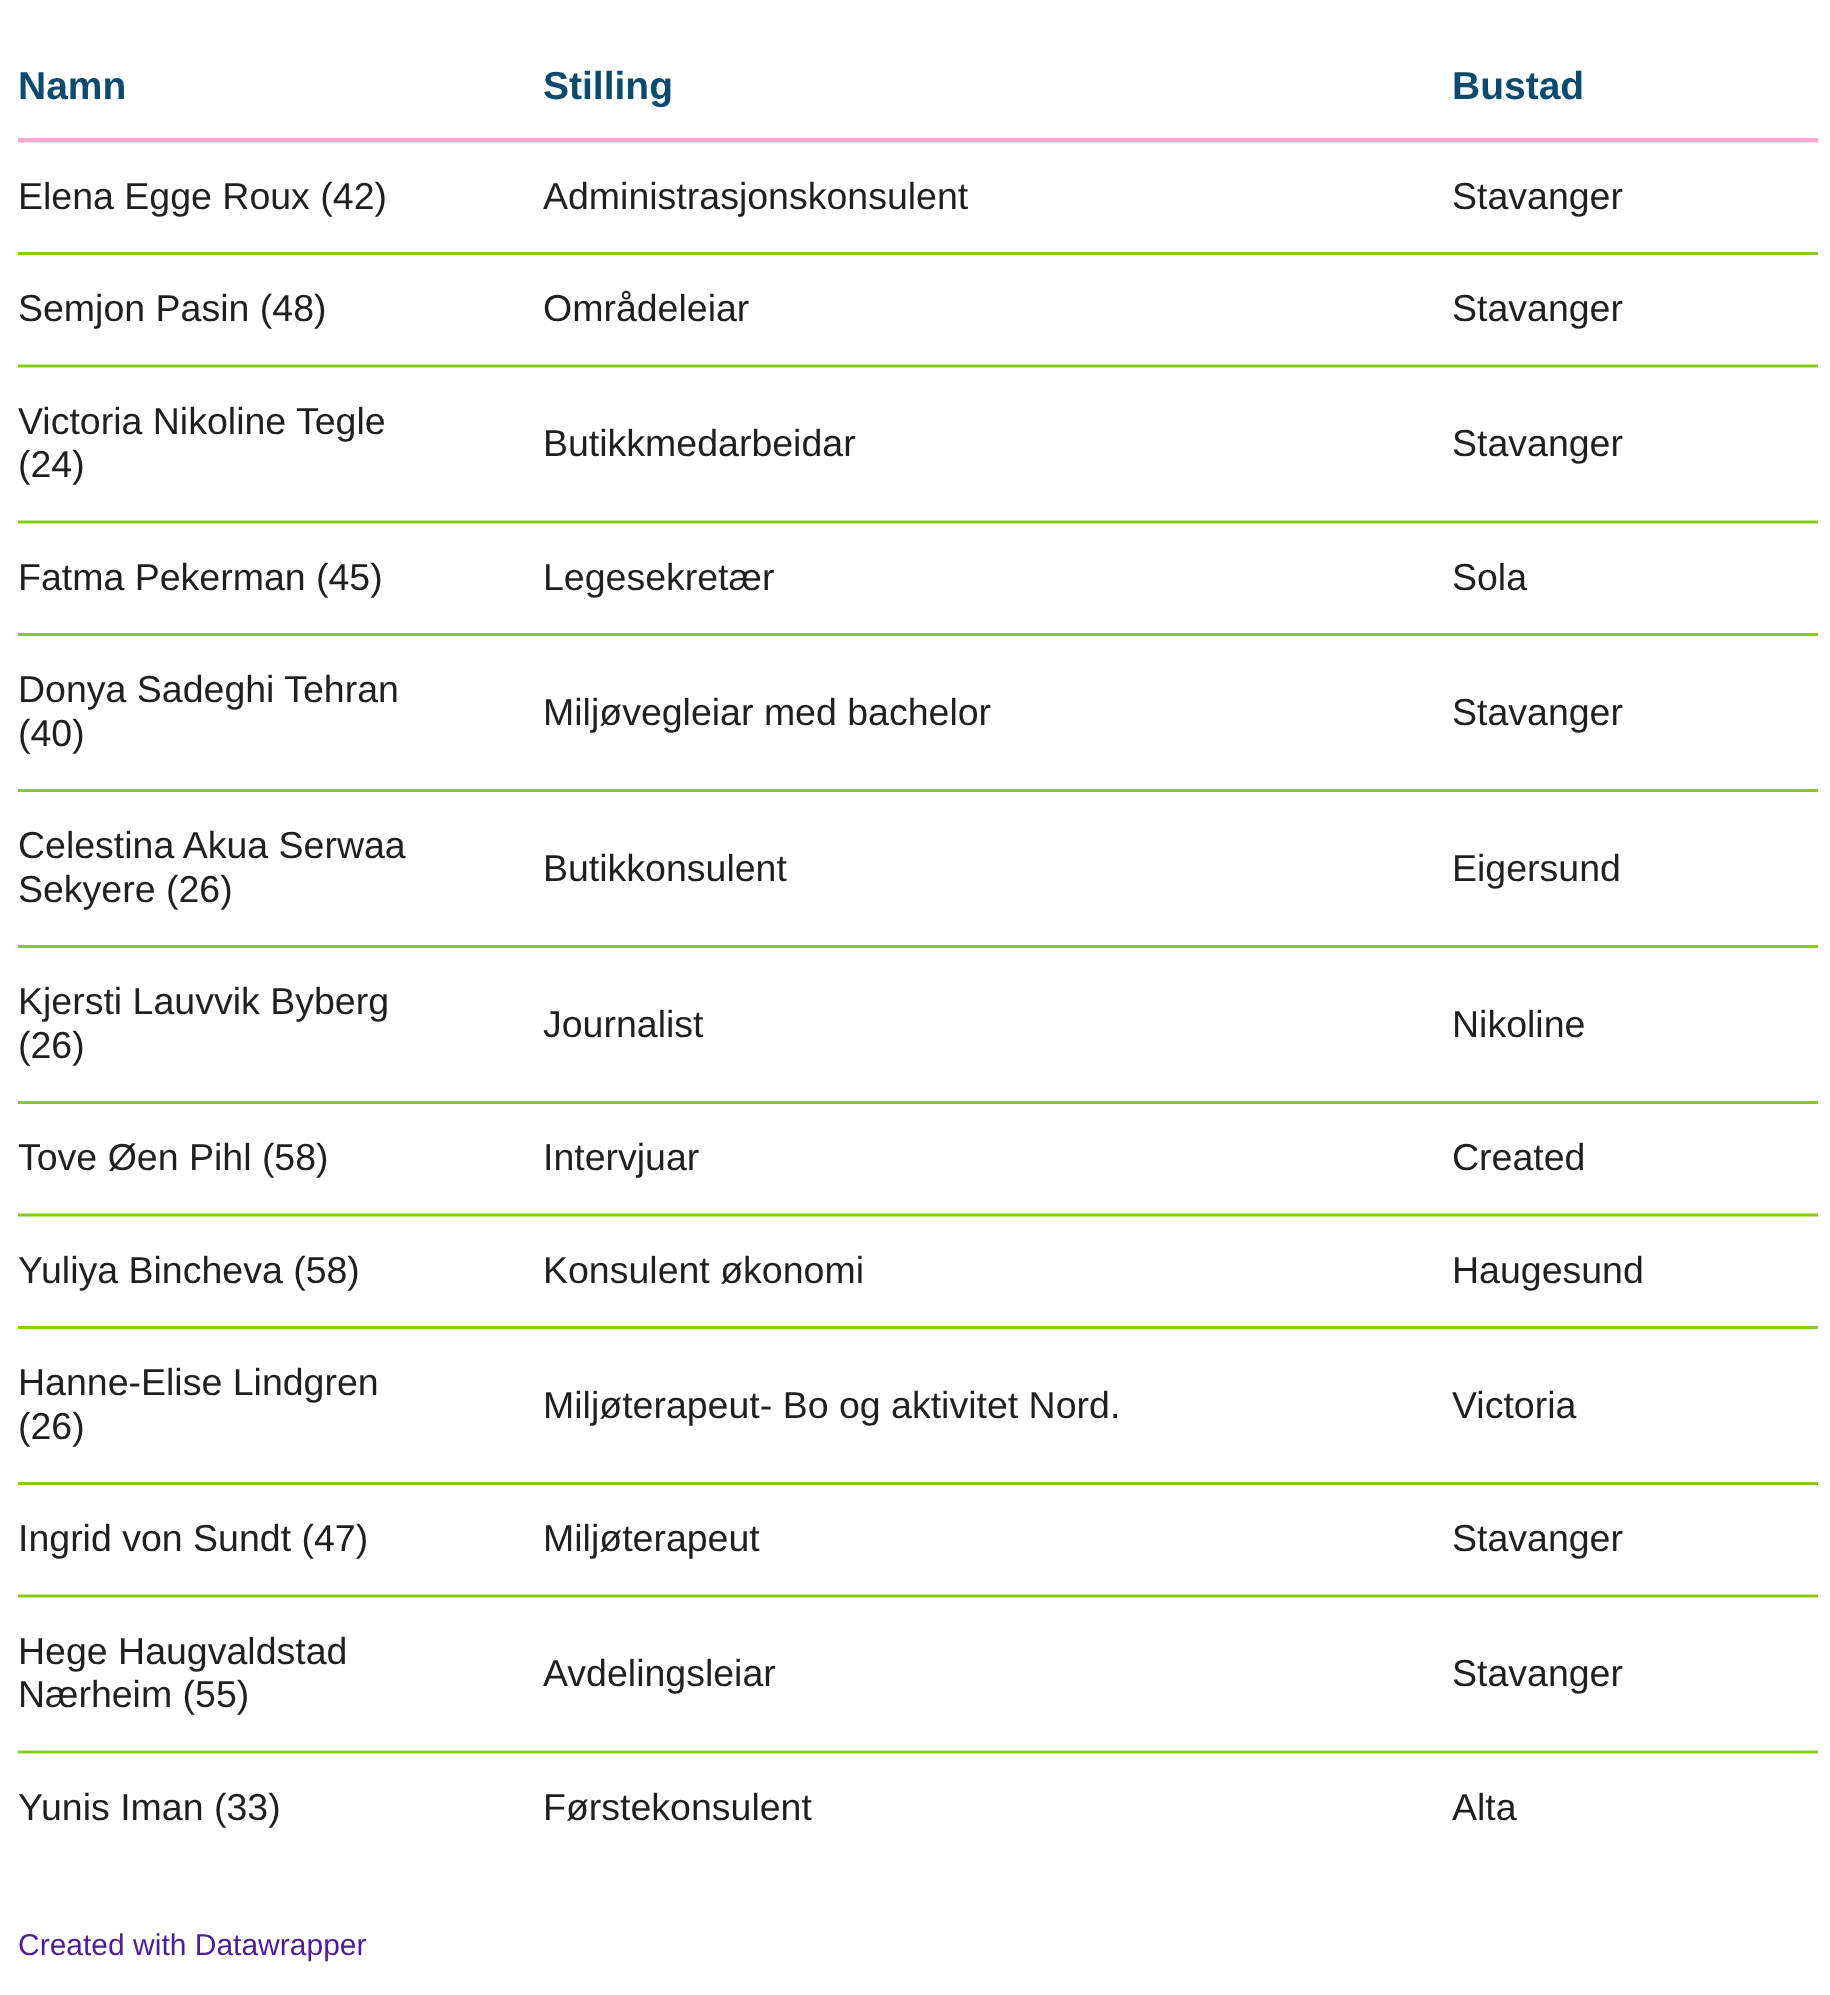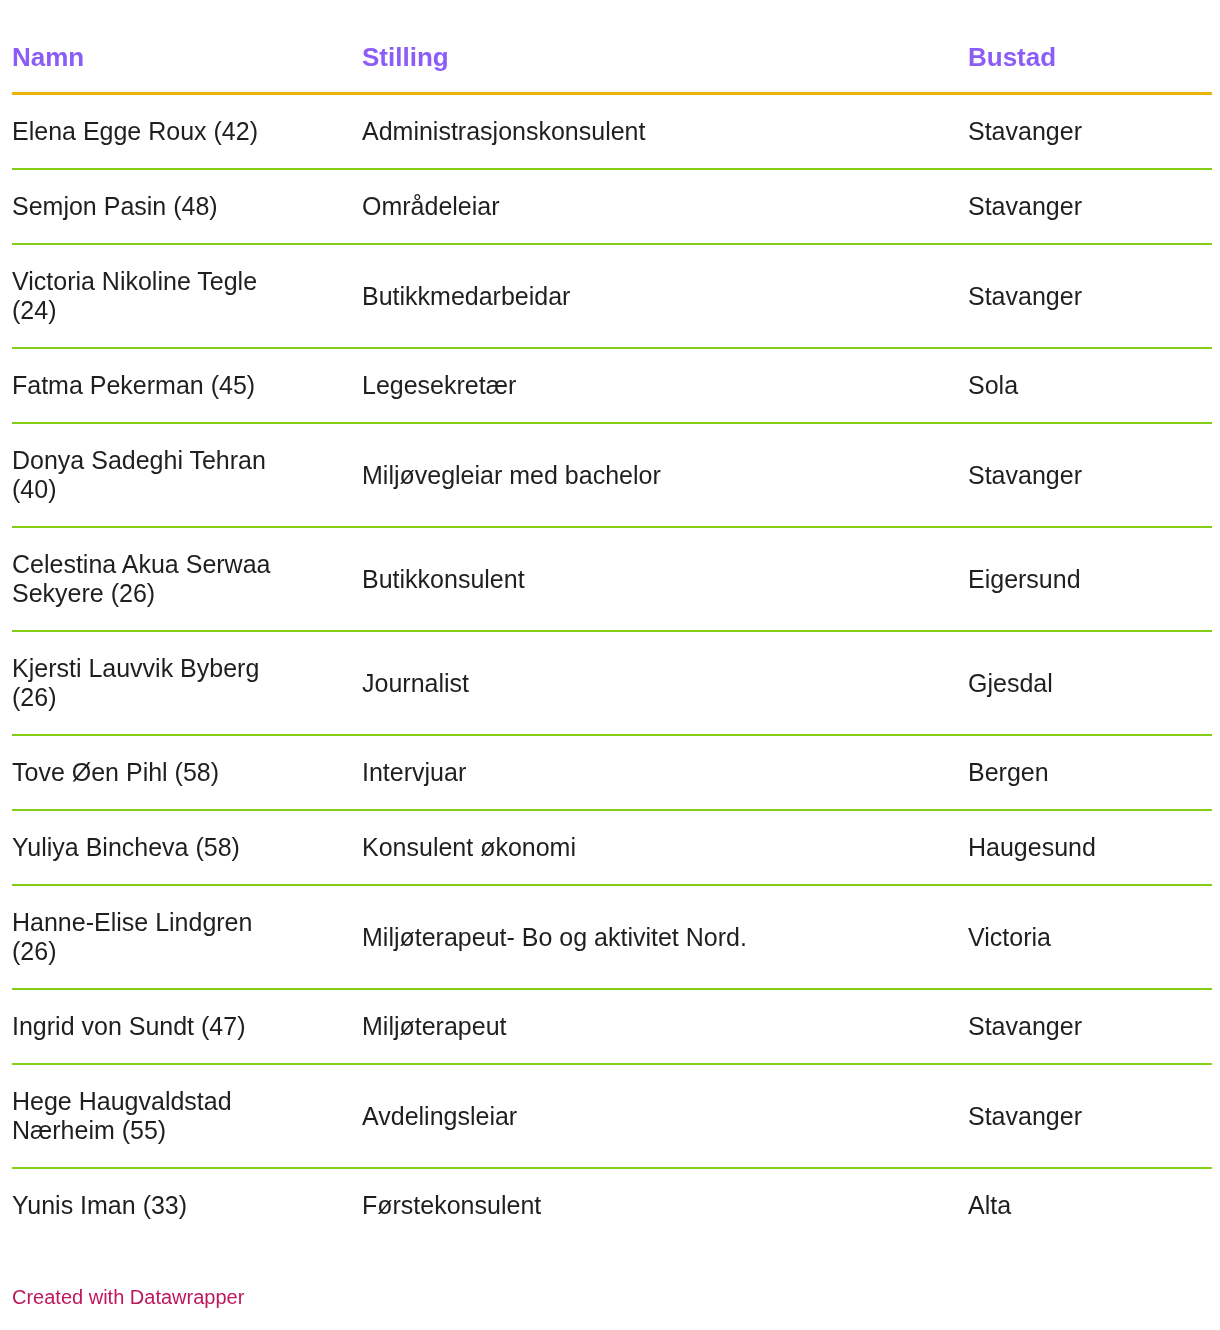--- a/index.html
+++ b/index.html
@@ -23,41 +23,41 @@
   col.c-name { width: 350px; }
   col.c-position { width: 606px; }
   col.c-residence { width: 244px; }
 
   th {
     text-align: left;
     font-size: 26px;
     font-weight: bold;
     line-height: 30px;
     padding: 42px 20px 20px 0;
-    border-bottom: 3px solid #eab308;
-    color: #8b5cf6;
+    border-bottom: 3px solid #f9a8d4;
+    color: #0c4a6e;
     vertical-align: bottom;
   }
   td {
     font-size: 25px;
     line-height: 29px;
     padding: 22px 20px 22px 0;
     border-bottom: 2px solid #84cc16;
     vertical-align: middle;
     color: #1f1f1f;
   }
   td.name-col { padding-right: 60px; }
   th.residence-col, td.residence-col { padding-right: 0; }
   tr.last td { border-bottom: none; }
 
   .footer {
     margin: 42px 0 0 12px;
     font-size: 20px;
     line-height: 26px;
-    color: #be185d;
+    color: #4c1d95;
   }
 </style>
 </head>
 <body>
 
 <table class="dw-table">
   <colgroup>
     <col class="c-name">
       <col class="c-position">
       <col class="c-residence">
@@ -96,26 +96,26 @@
       <td class="residence-col">Stavanger</td>
     </tr>
     <tr>
       <td class="name-col">Celestina Akua Serwaa Sekyere (26)</td>
       <td>Butikkonsulent</td>
       <td class="residence-col">Eigersund</td>
     </tr>
     <tr>
       <td class="name-col">Kjersti Lauvvik Byberg (26)</td>
       <td>Journalist</td>
-      <td class="residence-col">Gjesdal</td>
+      <td class="residence-col">Nikoline</td>
     </tr>
     <tr>
       <td class="name-col">Tove Øen Pihl (58)</td>
       <td>Intervjuar</td>
-      <td class="residence-col">Bergen</td>
+      <td class="residence-col">Created</td>
     </tr>
     <tr>
       <td class="name-col">Yuliya Bincheva (58)</td>
       <td>Konsulent økonomi</td>
       <td class="residence-col">Haugesund</td>
     </tr>
     <tr>
       <td class="name-col">Hanne-Elise Lindgren (26)</td>
       <td>Miljøterapeut- Bo og aktivitet Nord.</td>
       <td class="residence-col">Victoria</td>

